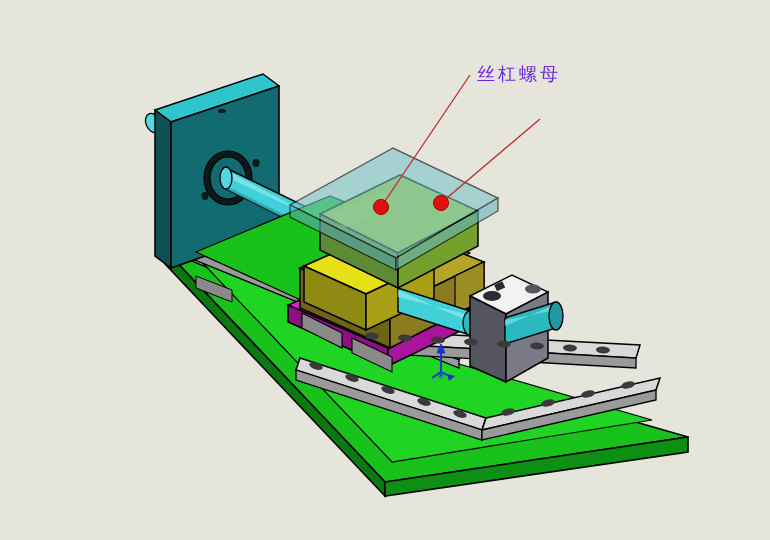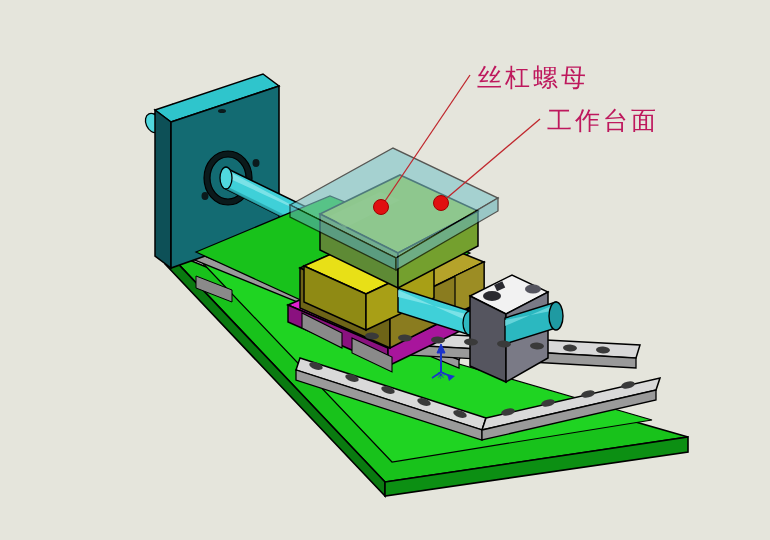--- a/index.html
+++ b/index.html
@@ -20,23 +20,23 @@
     background: #e5e5dc;
   }
   #cad-svg {
     position: absolute;
     left: 0;
     top: 0;
     display: block;
   }
   .annot-label {
     position: absolute;
-    color: #be185d;
+    color: #6d28d9;
     font-family: "DejaVu Sans", sans-serif;
-    font-size: 25px;
+    font-size: 18px;
     font-weight: normal;
     letter-spacing: 3px;
     white-space: nowrap;
     line-height: 1;
     user-select: none;
   }
   #label-screwnut { left: 477px; top: 65px; }
   #label-worktable { left: 547px; top: 108px; }
 </style>
 </head>
@@ -221,15 +221,14 @@
       <line x1="470" y1="75" x2="381" y2="207" stroke="#c0272d" stroke-width="1.3"></line>
       <line x1="540" y1="119" x2="441" y2="203" stroke="#c0272d" stroke-width="1.3"></line>
       <circle cx="381" cy="207" r="7.5" fill="#e01010" stroke="#a00000" stroke-width="1"></circle>
       <circle cx="441" cy="203" r="7.5" fill="#e01010" stroke="#a00000" stroke-width="1"></circle>
     </g>
 
   </svg>
 
   <div class="annot-label" id="label-screwnut">丝杠螺母</div>
 
-  <div class="annot-label" id="label-worktable">工作台面</div>
 
 </div>
 
 </body></html>

